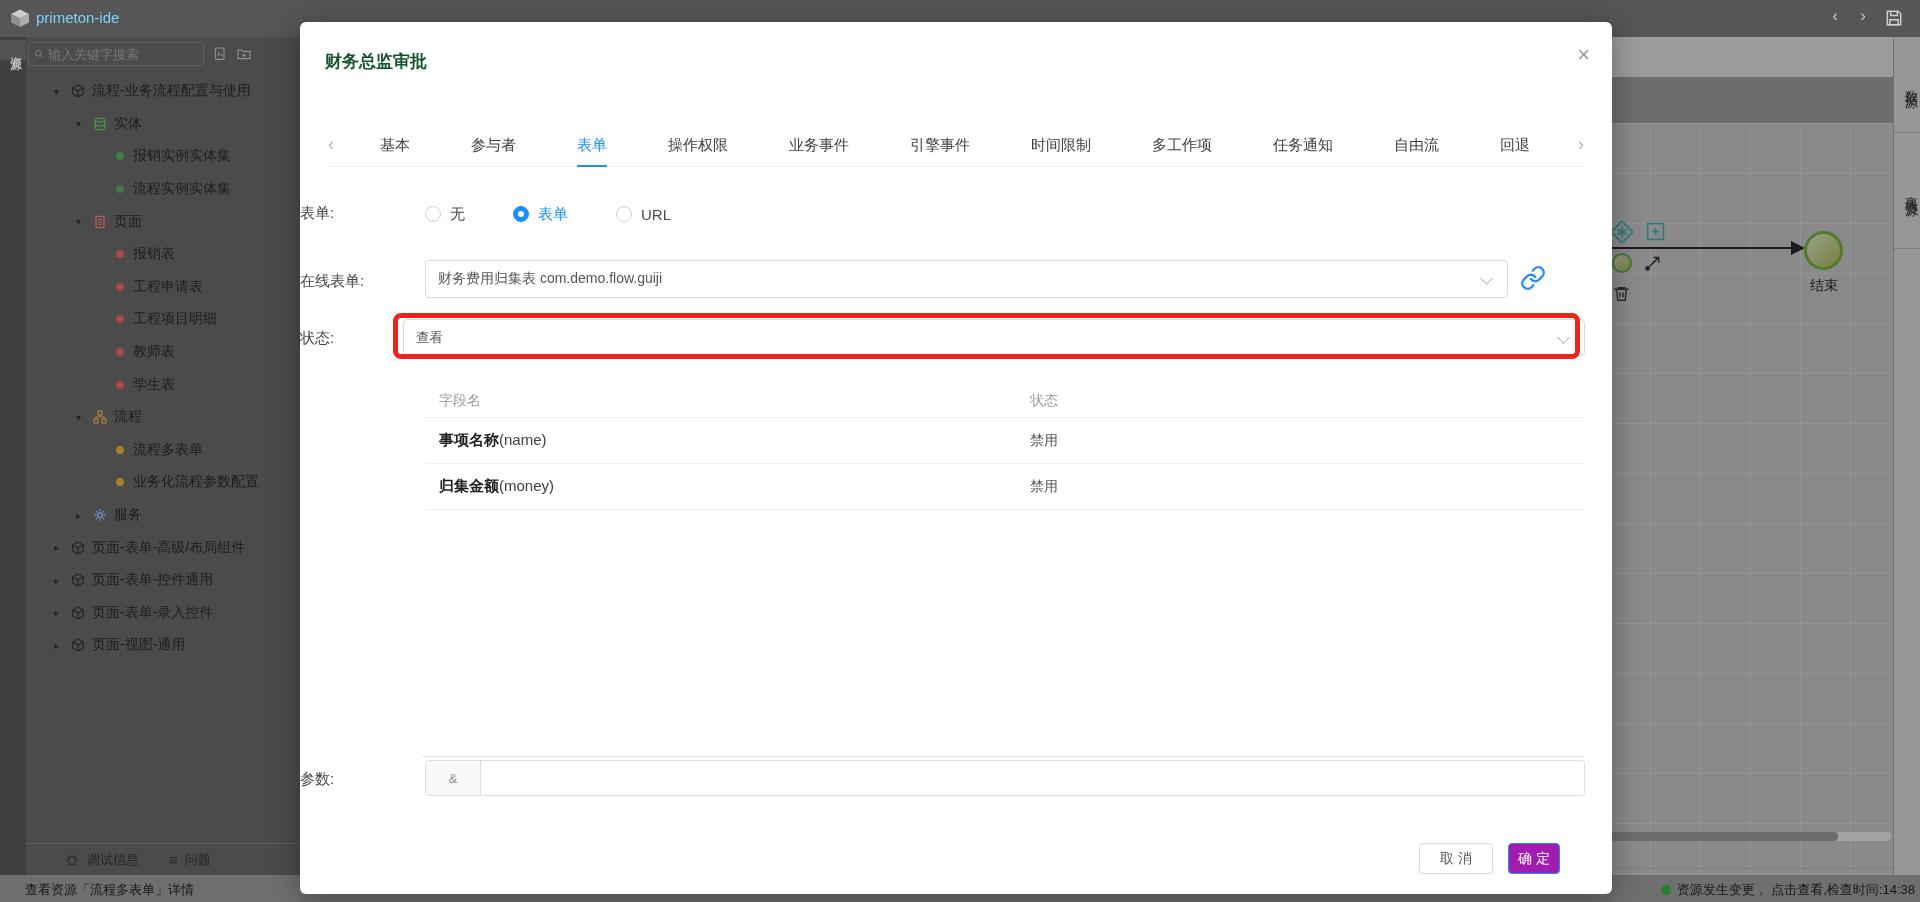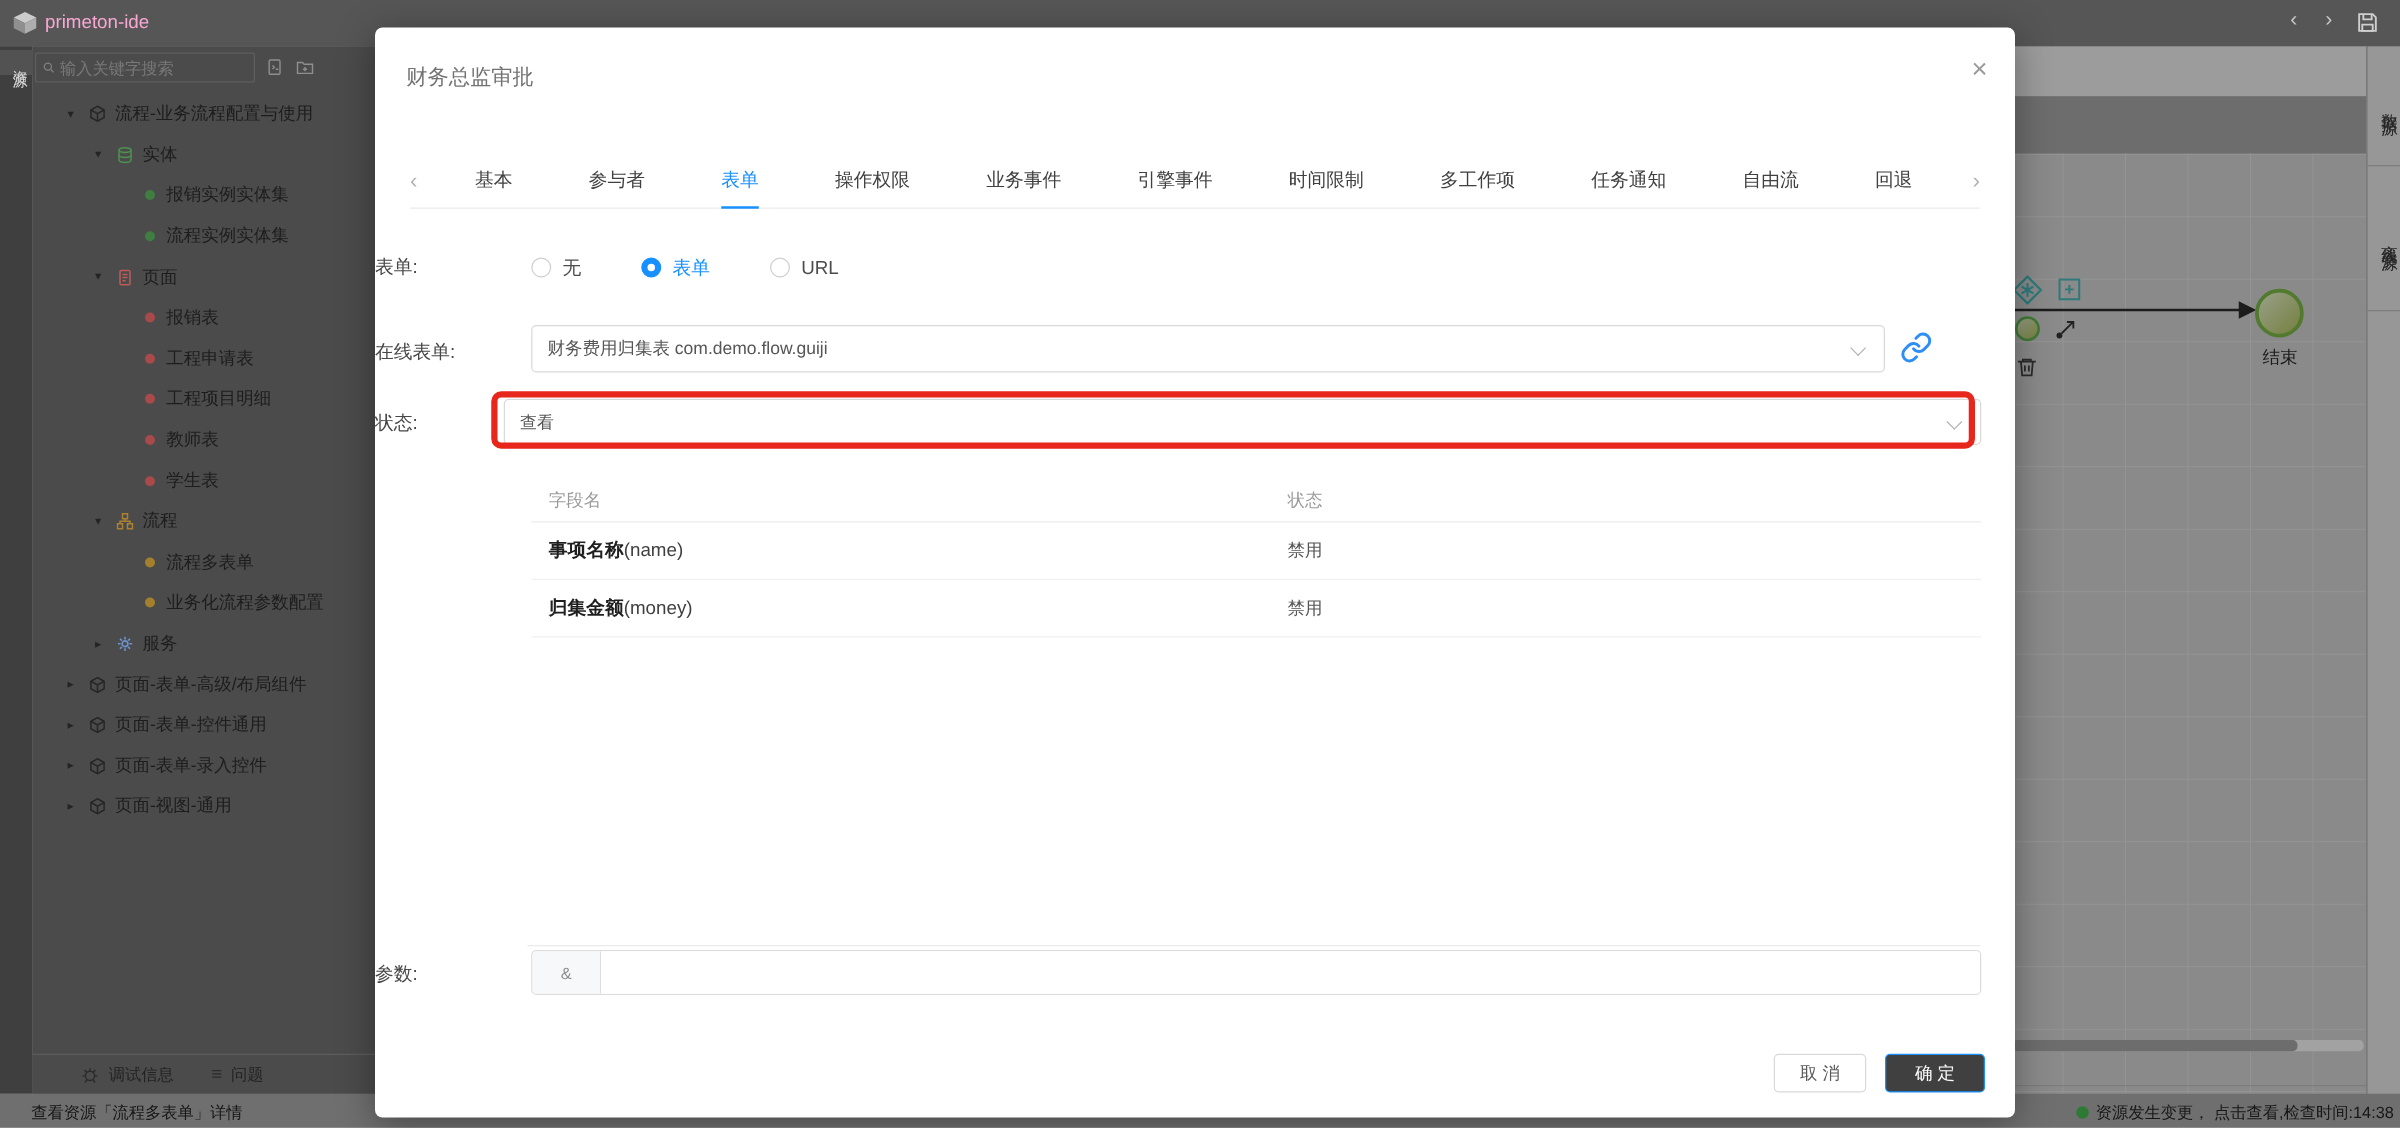--- a/index.html
+++ b/index.html
@@ -2,21 +2,21 @@
 <html><head>
 <meta charset="utf-8">
 <style>
   * { margin:0; padding:0; box-sizing:border-box; }
   html,body { width:1920px; height:902px; overflow:hidden;
     font-family:"Liberation Sans","DejaVu Sans",sans-serif; background:#8a8a8a; }
 
   
   #titlebar { position:absolute; left:0; top:0; width:1920px; height:37px; background:#565656; z-index:3; }
   #titlebar .logo { position:absolute; left:9px; top:8px; }
-  #titlebar .appname { position:absolute; left:36px; top:9px; font-size:15px; color:#f9a8d4; }
+  #titlebar .appname { position:absolute; left:36px; top:9px; font-size:15px; color:#7dd3fc; }
   .tb-ic { position:absolute; top:6px; color:#c6c6c6; font-size:17px; width:22px; text-align:center; }
   #tb-back{ left:1824px; } #tb-fwd{ left:1852px; }
   #tb-save{ position:absolute; left:1884px; top:8px; color:#cfcfcf; }
 
   
   #rail { position:absolute; left:0; top:37px; width:26px; height:838px; background:#3f3f3f; z-index:2; }
   #rail .railtab { margin-top:3px; background:#525252; padding:7px 0 9px; text-align:center;
     color:#d8d8d8; font-size:12px; line-height:21px; writing-mode:vertical-rl; text-orientation:upright;
     width:26px; letter-spacing:2px; }
 
@@ -76,21 +76,21 @@
     font-size:14px; color:#1c1c1c; }
   #c-scroll-track { position:absolute; left:1310px; right:29px; top:795px; height:9px;
     background:#a2a2a2; border-radius:4px; }
   #c-scroll-thumb { position:absolute; left:1310px; top:795px; width:228px; height:9px;
     background:#6d6d6d; border-radius:4px; }
   #c-bline { position:absolute; left:0; right:27px; top:831px; height:1px; background:#7d7d7d; }
 
   
   #modal { position:absolute; left:300px; top:22px; width:1312px; height:872px; background:#fff;
     border-radius:6px; box-shadow:0 6px 30px rgba(0,0,0,.35); z-index:10; overflow:hidden; }
-  #m-title { position:absolute; left:25px; top:28px; font-size:17px; font-weight:400; color:#737373; }
+  #m-title { position:absolute; left:25px; top:28px; font-size:17px; font-weight:700; color:#14532d; }
   #m-close { position:absolute; right:22px; top:22px; font-size:22px; color:#9b9b9b; cursor:pointer; line-height:1; }
 
   #m-tabs { position:absolute; left:28px; top:103px; width:1256px; height:42px; border-bottom:1px solid #ebebeb; }
   .tchev { position:absolute; top:9px; color:#b3b3b3; font-size:18px; }
   #tchev-l { left:0; } #tchev-r { right:0; }
   #tabflex { position:absolute; left:52px; right:54px; top:0; height:42px; display:flex;
     justify-content:space-between; }
   .mtab { font-size:15px; color:#404040; line-height:40px; height:42px; cursor:pointer; }
   .mtab.active { color:#1890ff; border-bottom:2px solid #1890ff; }
 
@@ -129,21 +129,21 @@
 
   #pgroup { position:absolute; left:125px; top:738px; width:1160px; height:36px; display:flex;
     border:1px solid #dcdcdc; border-radius:4px; }
   #paddon { width:55px; background:#f7f8fa; border-right:1px solid #dcdcdc; color:#8c8c8c;
     font-size:13px; display:flex; align-items:center; justify-content:center; border-radius:3px 0 0 3px; }
   #pinput { flex:1; border:0; outline:0; padding:0 12px; font-size:14px; color:#555; border-radius:0 3px 3px 0; }
 
   .mbtn { position:absolute; top:821px; height:31px; border-radius:4px; font-size:14px; cursor:pointer;
     display:flex; align-items:center; justify-content:center; }
   #btn-cancel { left:1119px; width:74px; background:#fff; border:1px solid #d9d9d9; color:#595959; }
-  #btn-ok { left:1208px; width:80px; background:#404040; border:1px solid #1890ff; color:#fff; }
+  #btn-ok { left:1208px; width:52px; background:#a21caf; border:1px solid #1890ff; color:#fff; }
 
   svg.ic { display:block; }
 </style>
 </head>
 <body>
 
 <svg width="0" height="0" style="position:absolute">
   <defs>
     <g id="i-cube" fill="none" stroke="currentColor" stroke-width="1.2">
       <path d="M7 1 12.3 4v6L7 13 1.7 10V4Z"></path>

